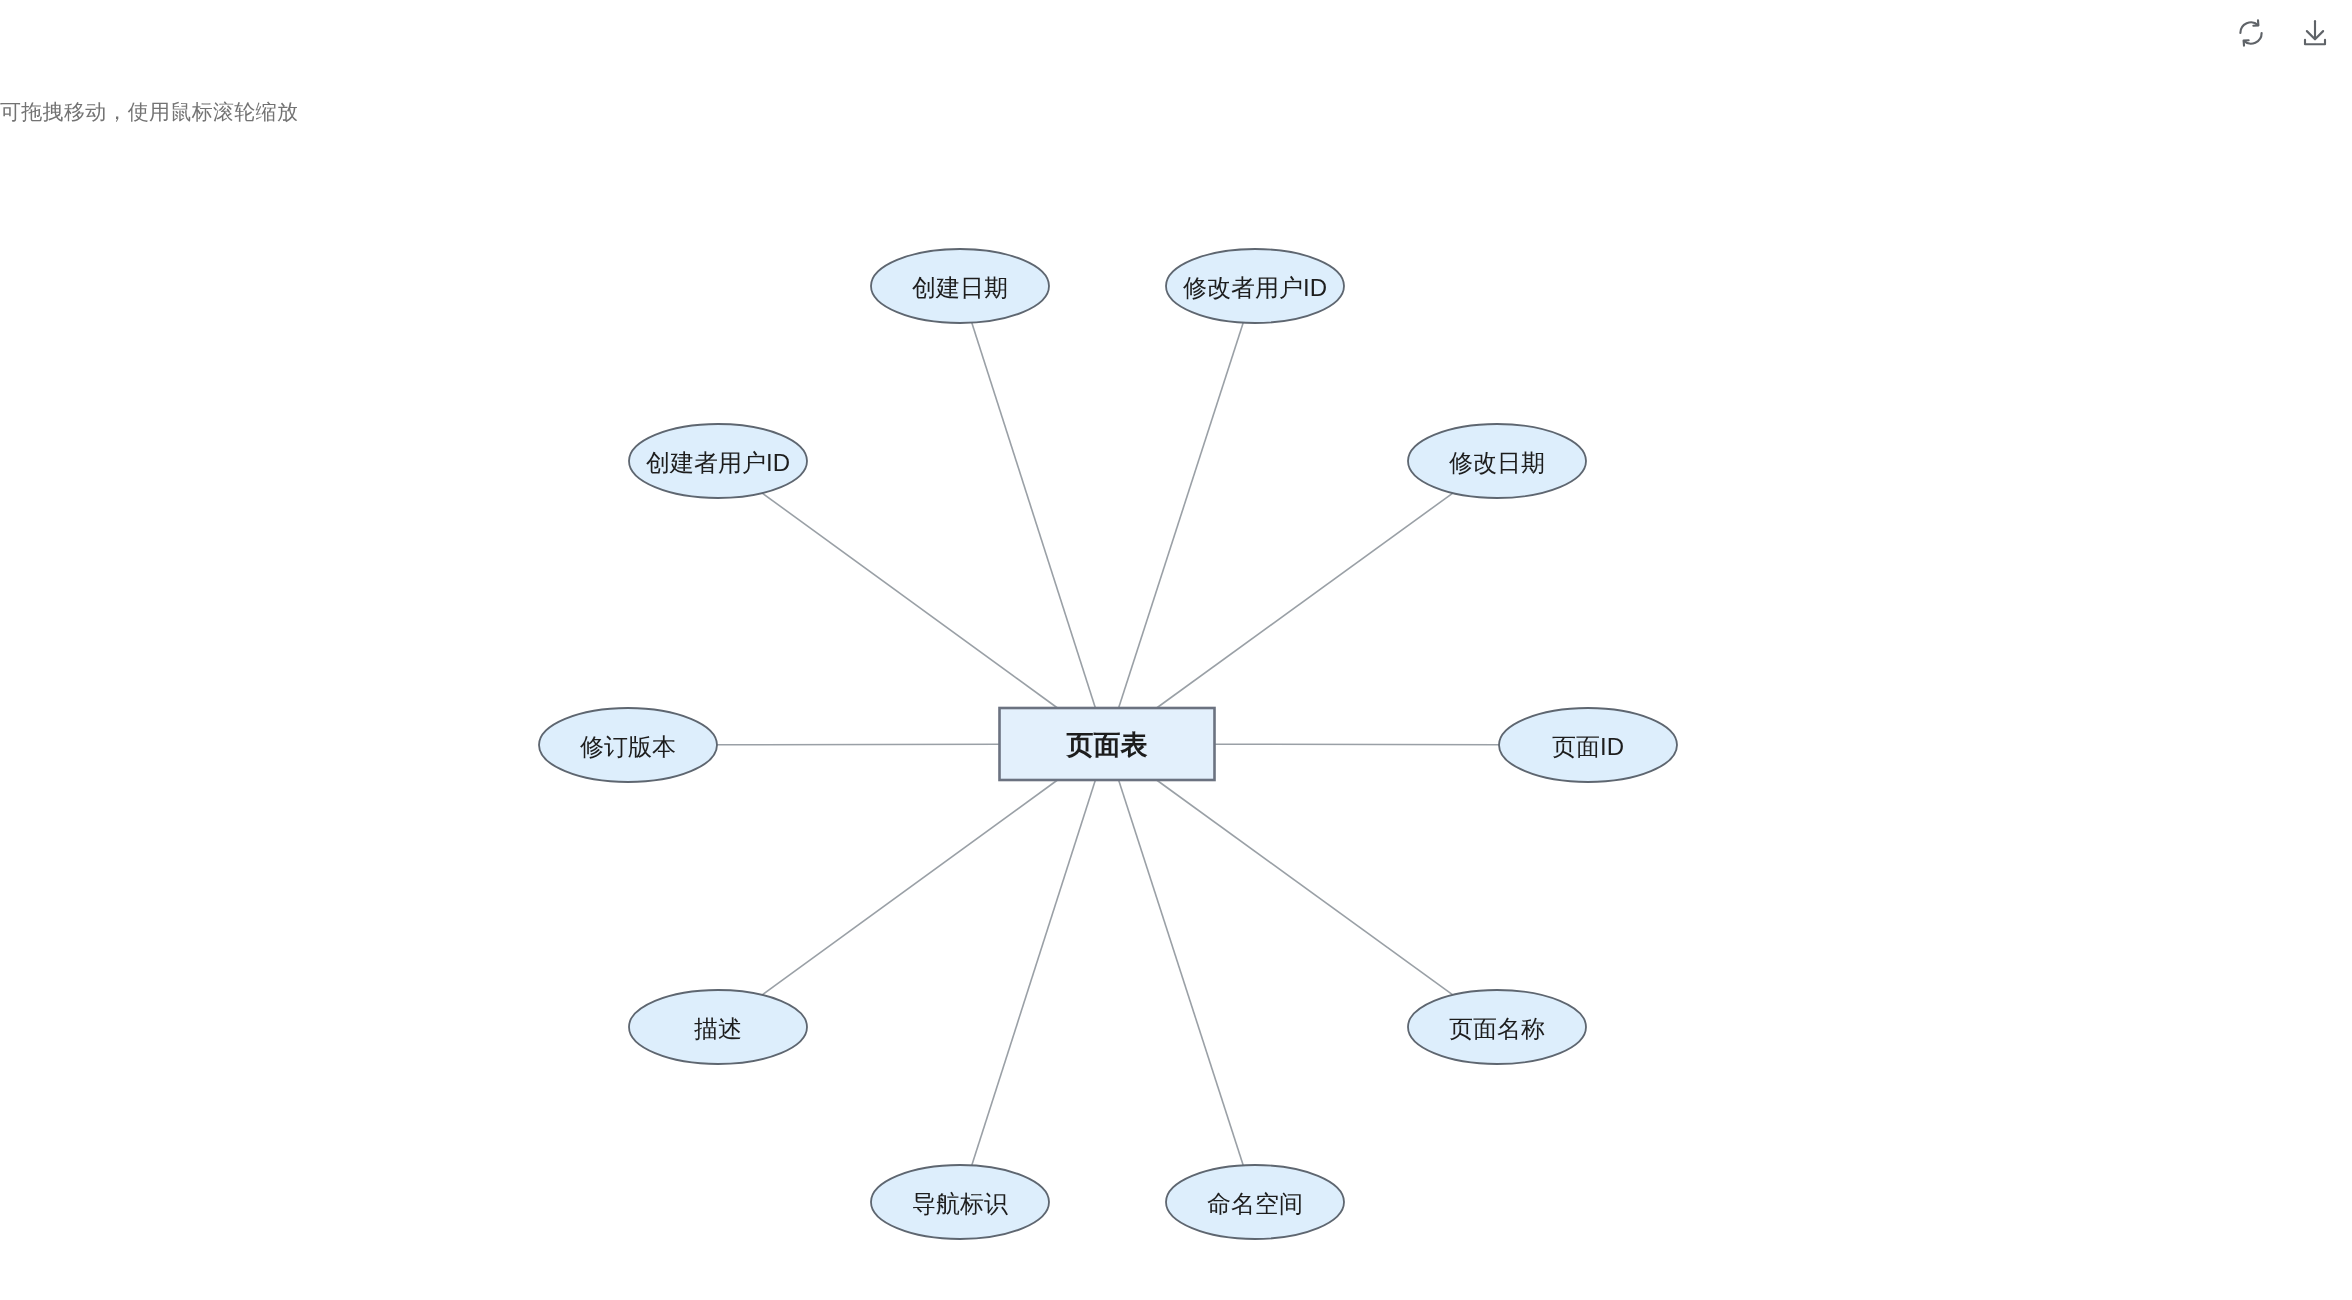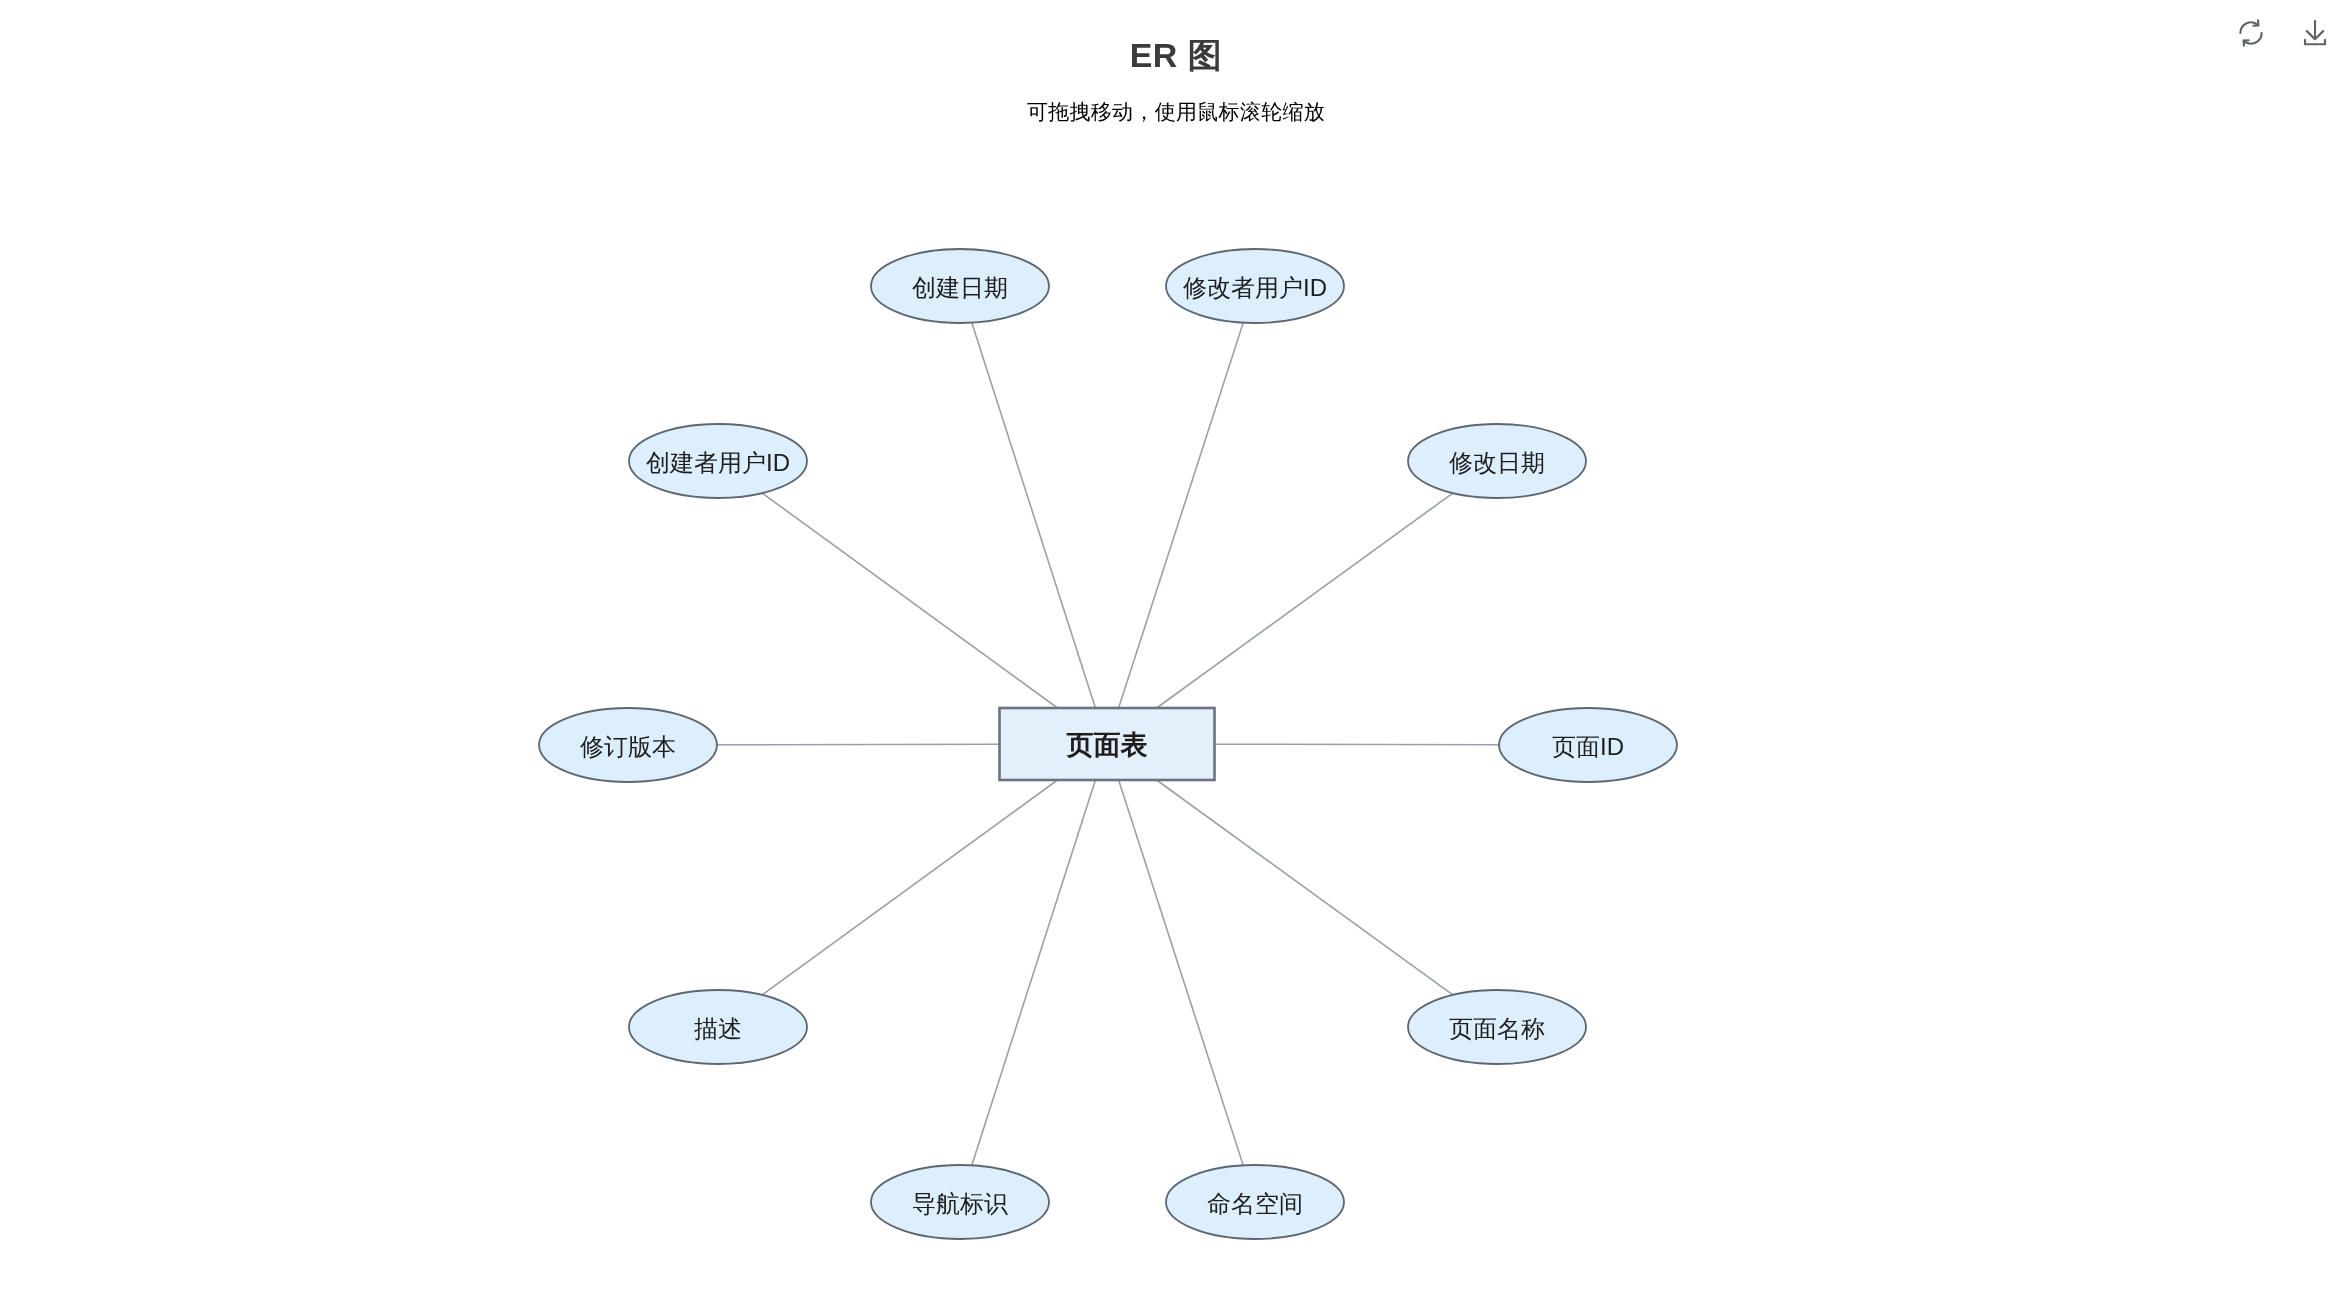--- a/index.html
+++ b/index.html
@@ -35,24 +35,24 @@
     font-size: 34px;
     font-weight: bold;
     letter-spacing: 0.5px;
     color: #3b3b3b;
   }
   .page-subtitle {
     position: absolute;
     left: 0;
     top: 98px;
     width: 2352px;
-    text-align: center;
+    text-align: left;
     font-size: 21px;
     font-weight: normal;
-    color: #000000;
+    color: #737373;
     letter-spacing: 0.3px;
   }
 
   
   .toolbar {
     position: absolute;
     right: 18px;
     top: 14px;
     display: flex;
     align-items: center;
@@ -178,21 +178,20 @@
         </g>
         <g>
           <ellipse cx="1255" cy="1202" rx="89" ry="37" class="attr-ellipse"></ellipse>
           <text x="1255" y="1203" class="attr-label">命名空间</text>
         </g>
       </g>
   </svg>
 </div>
 
 <div class="header">
-  <div class="page-title">ER 图</div>
   <div class="page-subtitle">可拖拽移动，使用鼠标滚轮缩放</div>
 </div>
 
 <div class="toolbar">
   <button class="tool-btn" title="refresh">
     <span>
       <svg width="30" height="30" viewBox="0 0 24 24" fill="none" stroke="#5f6368" stroke-width="1.7" stroke-linecap="round" stroke-linejoin="round">
         <path d="M20.5 12a8.5 8.5 0 0 1-14.2 6.3"></path>
         <path d="M3.5 12a8.5 8.5 0 0 1 14.2-6.3"></path>
         <polyline points="17.6 1.9 17.9 5.9 13.9 6.2"></polyline>

